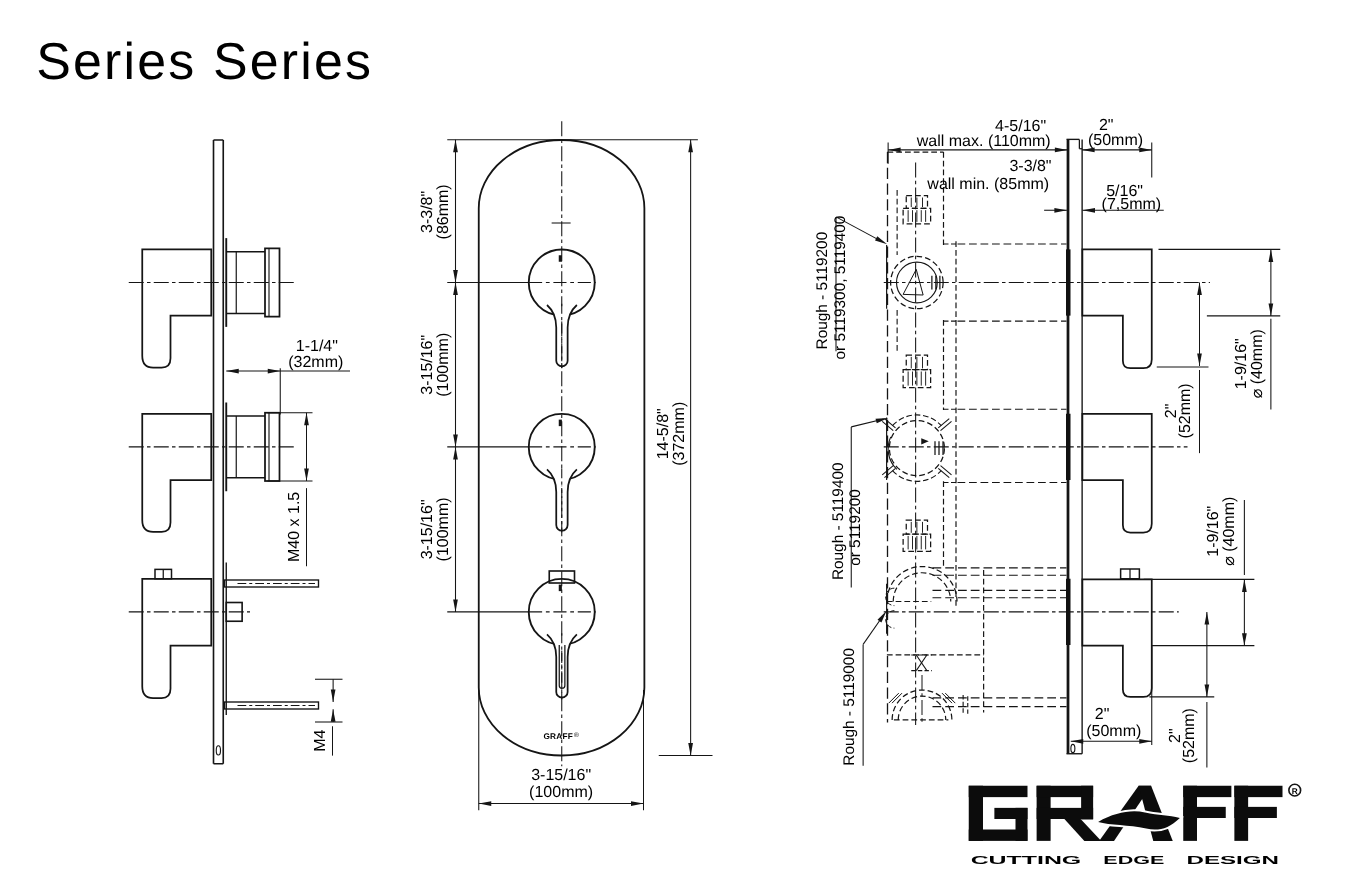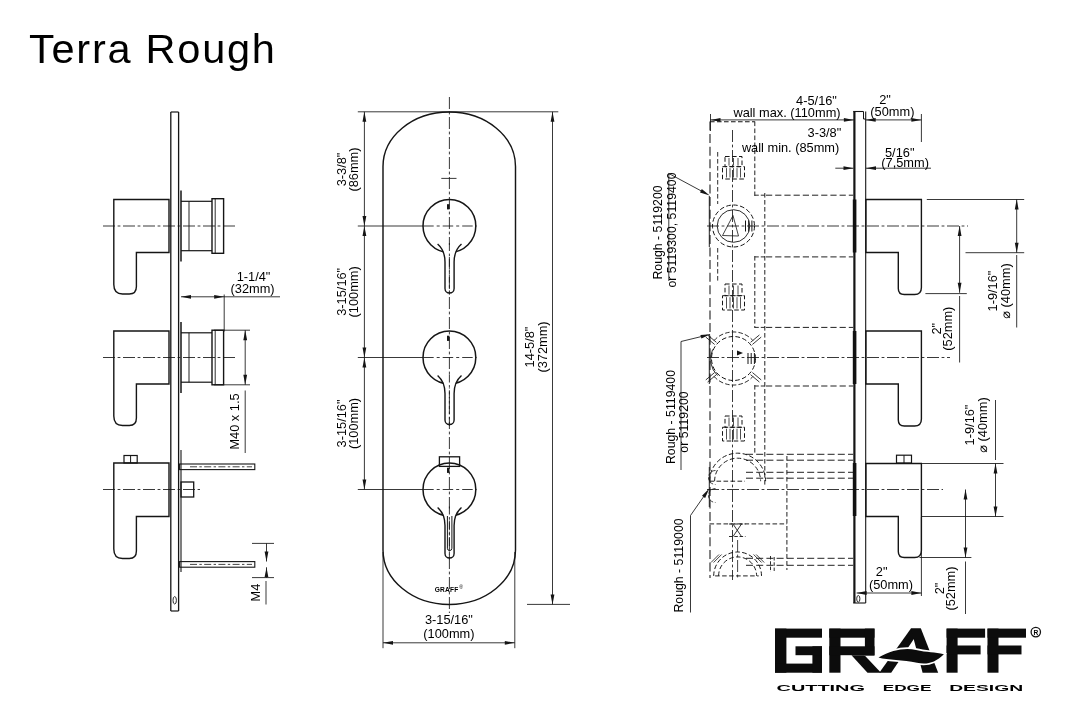--- a/index.html
+++ b/index.html
@@ -1,18 +1,18 @@
 <!DOCTYPE html>
 <html><head><meta charset="utf-8"><style>
 html,body{margin:0;padding:0;background:#fff;width:1079px;height:712px;overflow:hidden}
 body,text{font-family:"Liberation Sans",sans-serif}
 #title{position:absolute;left:29px;top:25px;font-size:41.5px;color:#000;letter-spacing:1.75px}
 svg{position:absolute;left:0;top:0}
 </style></head><body>
-<div id="title">Terra Rough</div>
+<div id="title">Series Series</div>
 <svg width="1079" height="712" viewBox="0 0 1079 712">
 <line x1="170.8" y1="112" x2="170.8" y2="611" stroke="#151515" stroke-width="1.3" stroke-linecap="butt"></line>
 <line x1="178.6" y1="112" x2="178.6" y2="611" stroke="#151515" stroke-width="1.3" stroke-linecap="butt"></line>
 <line x1="170.8" y1="112" x2="178.6" y2="112" stroke="#151515" stroke-width="1.2" stroke-linecap="butt"></line>
 <line x1="170.8" y1="611" x2="178.6" y2="611" stroke="#151515" stroke-width="1.2" stroke-linecap="butt"></line>
 <ellipse cx="174.7" cy="600.3" rx="1.7" ry="3.7" fill="none" stroke="#151515" stroke-width="0.9"></ellipse>
 <line x1="103" y1="226" x2="237" y2="226" stroke="#151515" stroke-width="0.85" stroke-dasharray="12,2.6,2.8,2.6" stroke-linecap="butt"></line>
 <line x1="103" y1="357.5" x2="237" y2="357.5" stroke="#151515" stroke-width="0.85" stroke-dasharray="12,2.6,2.8,2.6" stroke-linecap="butt"></line>
 <line x1="103" y1="489.5" x2="200" y2="489.5" stroke="#151515" stroke-width="0.85" stroke-dasharray="12,2.6,2.8,2.6" stroke-linecap="butt"></line>
 <path d="M113.8,199.5 H169 V252.5 H136.4 V286.5 Q136.4,294 129.3,294 H122.5 Q113.8,294 113.8,284.5 Z" fill="none" stroke="#151515" stroke-width="1.4"></path>

